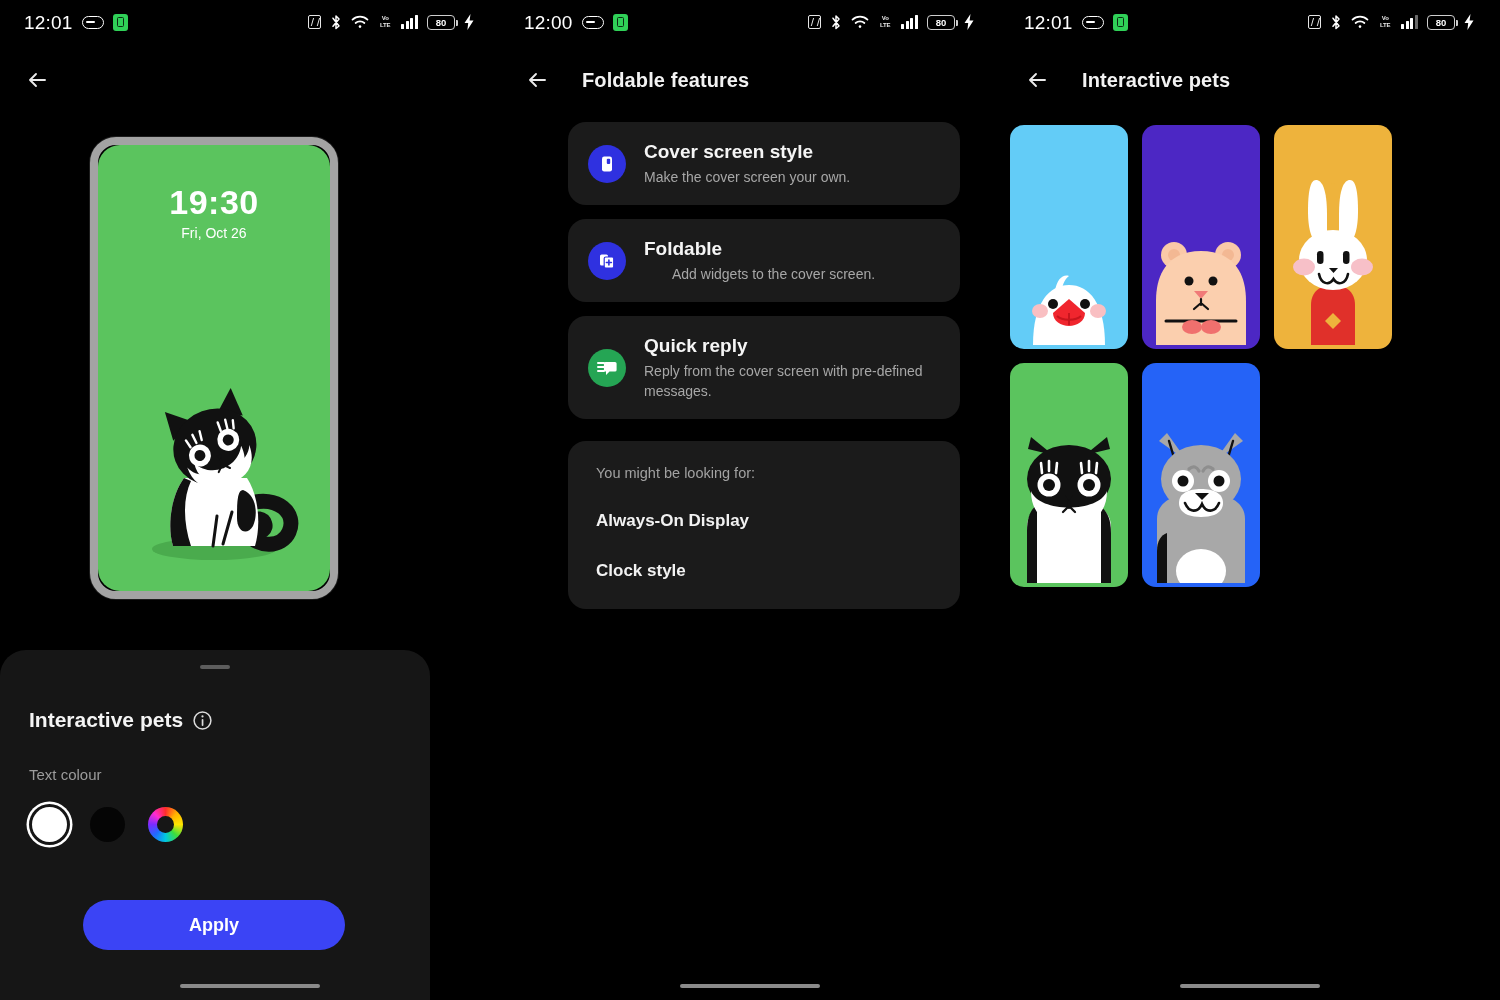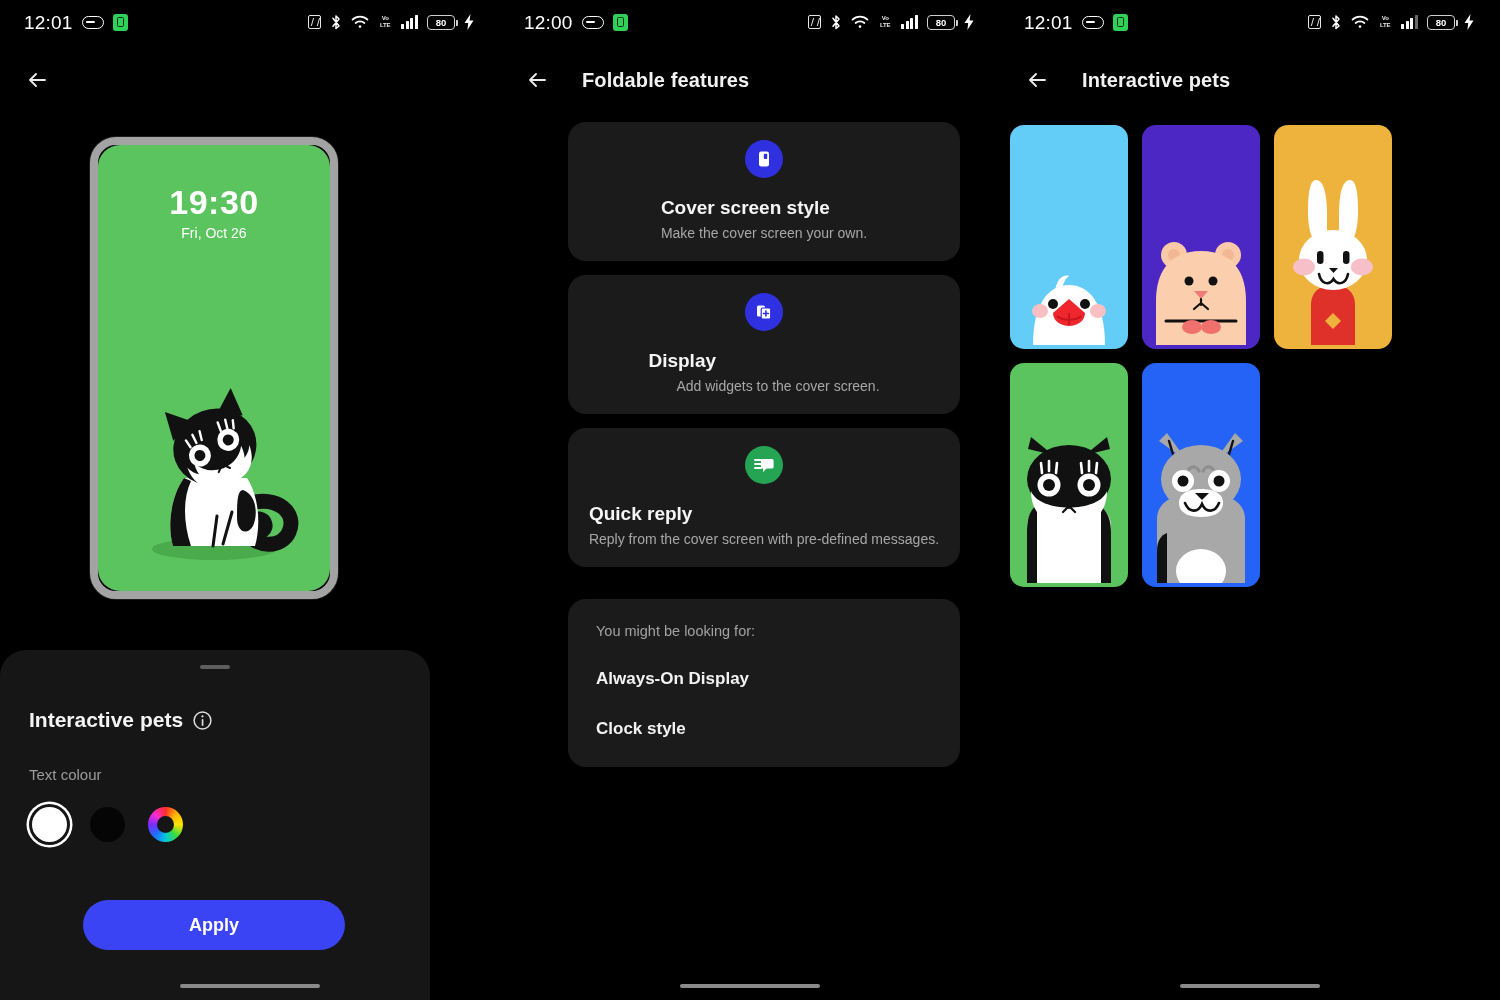--- a/index.html
+++ b/index.html
@@ -312,21 +312,20 @@
   .card {
     background: #1b1b1b;
     border-radius: 18px;
     display: flex;
     align-items: center;
     gap: 18px;
     padding: 18px 20px 18px 20px;
     margin-bottom: 14px;
     cursor: pointer;
     box-sizing: border-box;
-    flex-direction: column;
   }
   .card-icon {
     width: 38px; height: 38px;
     border-radius: 50%;
     flex: none;
     display: flex;
     align-items: center;
     justify-content: center;
   }
   .card-text { flex: 1; }
@@ -339,21 +338,21 @@
   .card-desc {
     font-size: 14px;
     color: #a7a7a7;
     margin-top: 3px;
     line-height: 1.45;
   }
   .suggest-card {
     background: #1b1b1b;
     border-radius: 18px;
     padding: 24px 0 28px 0;
-    margin-top: 32px;
+    margin-top: 22px;
   }
   .suggest-head {
     font-size: 14.5px;
     color: #a2a2a2;
     padding-left: 28px;
   }
   .suggest-item {
     font-size: 17px;
     font-weight: 700;
     color: #f2f2f2;
@@ -578,21 +577,21 @@
 
       <div class="card">
         <span class="card-icon" style="background:#2f31e0;">
           <svg width="20" height="20" viewBox="0 0 20 20">
               <rect x="3" y="3.5" width="8" height="11" rx="1.6" fill="#fff"></rect>
               <rect x="7.2" y="6" width="9.5" height="11" rx="1.6" fill="#fff" stroke="#2f31e0" stroke-width="1.2"></rect>
               <path d="M11.9 9 V14 M9.4 11.5 H14.4" stroke="#2f31e0" stroke-width="1.6" stroke-linecap="round"></path>
             </svg>
         </span>
         <span class="card-text">
-          <span class="card-title" style="display: block;">Display</span>
+          <span class="card-title" style="display: block;">Foldable</span>
           <span class="card-desc" style="display: block; margin-left: 28px;">Add widgets to the cover screen.</span>
         </span>
       </div>
 
       <div class="card">
         <span class="card-icon" style="background:#25a554;">
           <svg width="22" height="20" viewBox="0 0 22 20">
               <path d="M2 5 H8 M2 9 H8 M2 13 H8" stroke="#fff" stroke-width="2" stroke-linecap="round"></path>
               <path d="M9.5 4 H19 A1.6 1.6 0 0 1 20.6 5.6 V12 A1.6 1.6 0 0 1 19 13.6 H13.5 L10 17 V13.6 H9.5 A1.6 1.6 0 0 1 7.9 12 V5.6 A1.6 1.6 0 0 1 9.5 4 Z" fill="#fff"></path>
             </svg>

